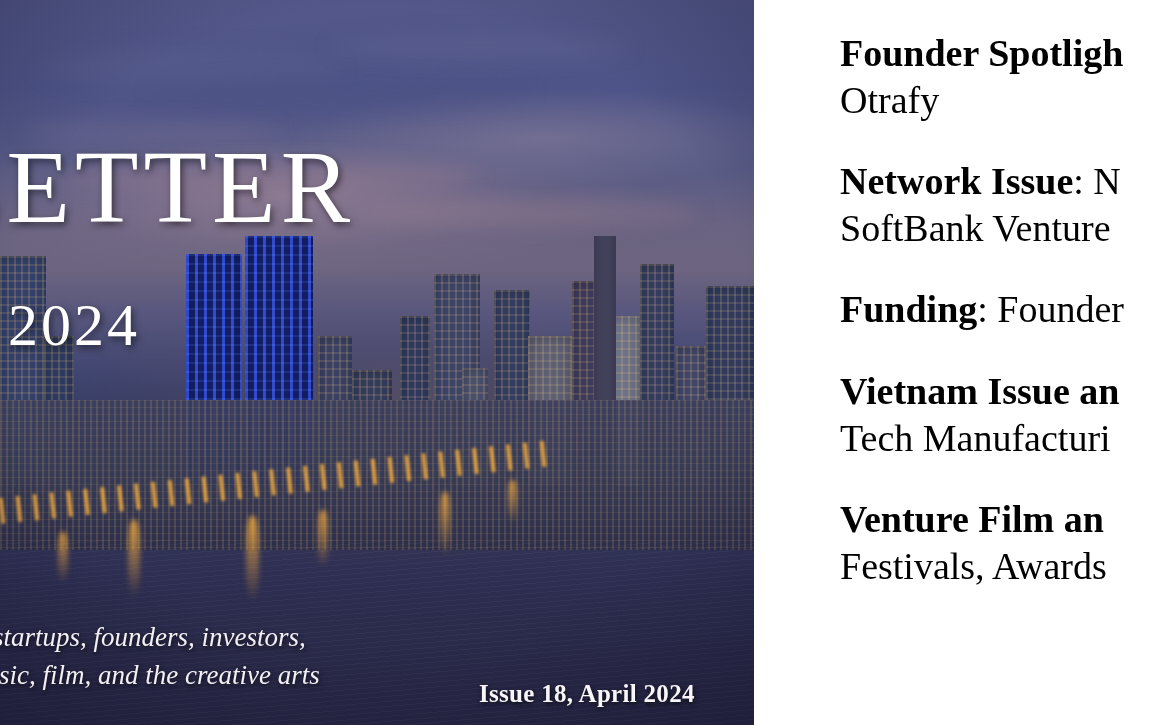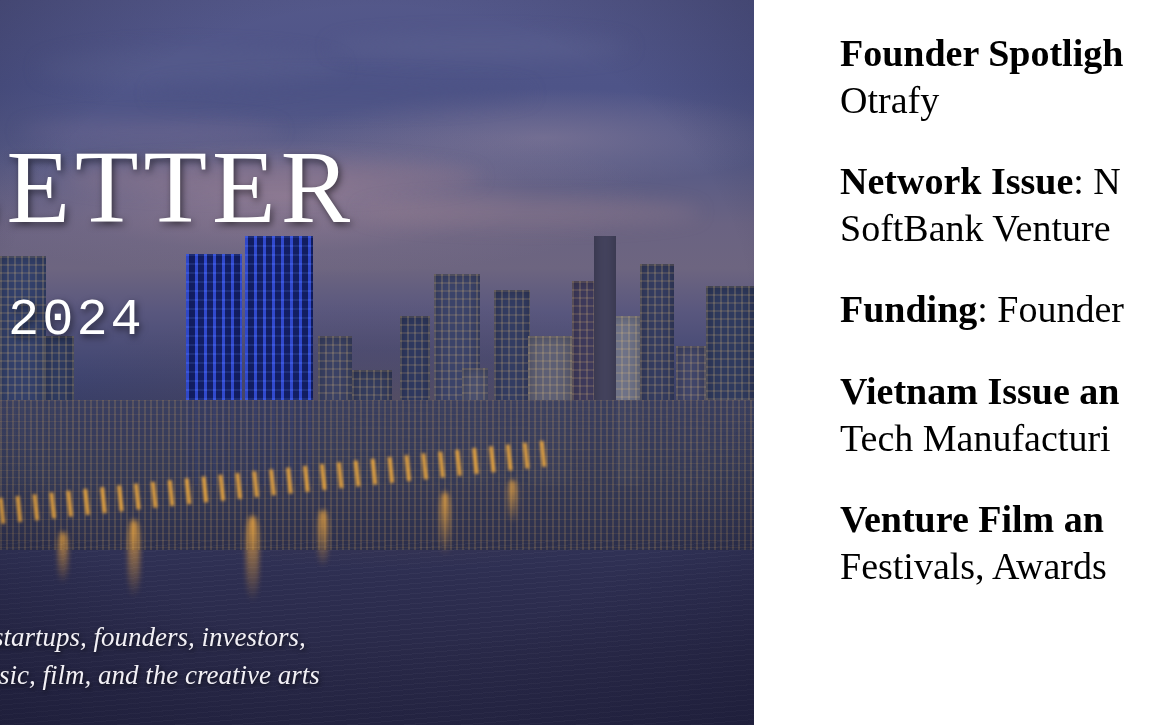--- a/index.html
+++ b/index.html
@@ -180,22 +180,22 @@
     line-height: 1.0;
     letter-spacing: 5px;
     color: #ffffff;
     white-space: nowrap;
     text-shadow: 2px 3px 7px rgba(0,0,0,0.55);
   }
   .cover-year {
     position: absolute;
     left: 8px;
     top: 295px;
-    font-family: Liberation Mono, monospace;
-    font-size: 52px;
+    font-family: Liberation Serif, serif;
+    font-size: 60px;
     line-height: 1.0;
     letter-spacing: 3px;
     color: #ffffff;
     white-space: nowrap;
     text-shadow: 2px 3px 7px rgba(0,0,0,0.55);
     text-align: right;
   }
 
   .cover-tagline {
     position: absolute;
@@ -346,20 +346,21 @@
     <div class="cover-vignette"></div>
 
     <div class="cover-title">LETTER</div>
     <div class="cover-year">2024</div>
 
     <div class="cover-tagline">
       <div>h, startups, founders, investors,</div>
       <div>music, film, and the creative arts</div>
     </div>
 
+    <div class="cover-issue">Issue 18, April 2024</div>
   </div>
 
   <div class="contents">
     <div class="contents-inner">
 
       <div class="toc-item">
         <div class="toc-line head"><span class="toc-lead">Founder Spotligh</span><span class="toc-rest"></span></div>
         <div class="toc-line cont">Otrafy</div>
       </div>
 

